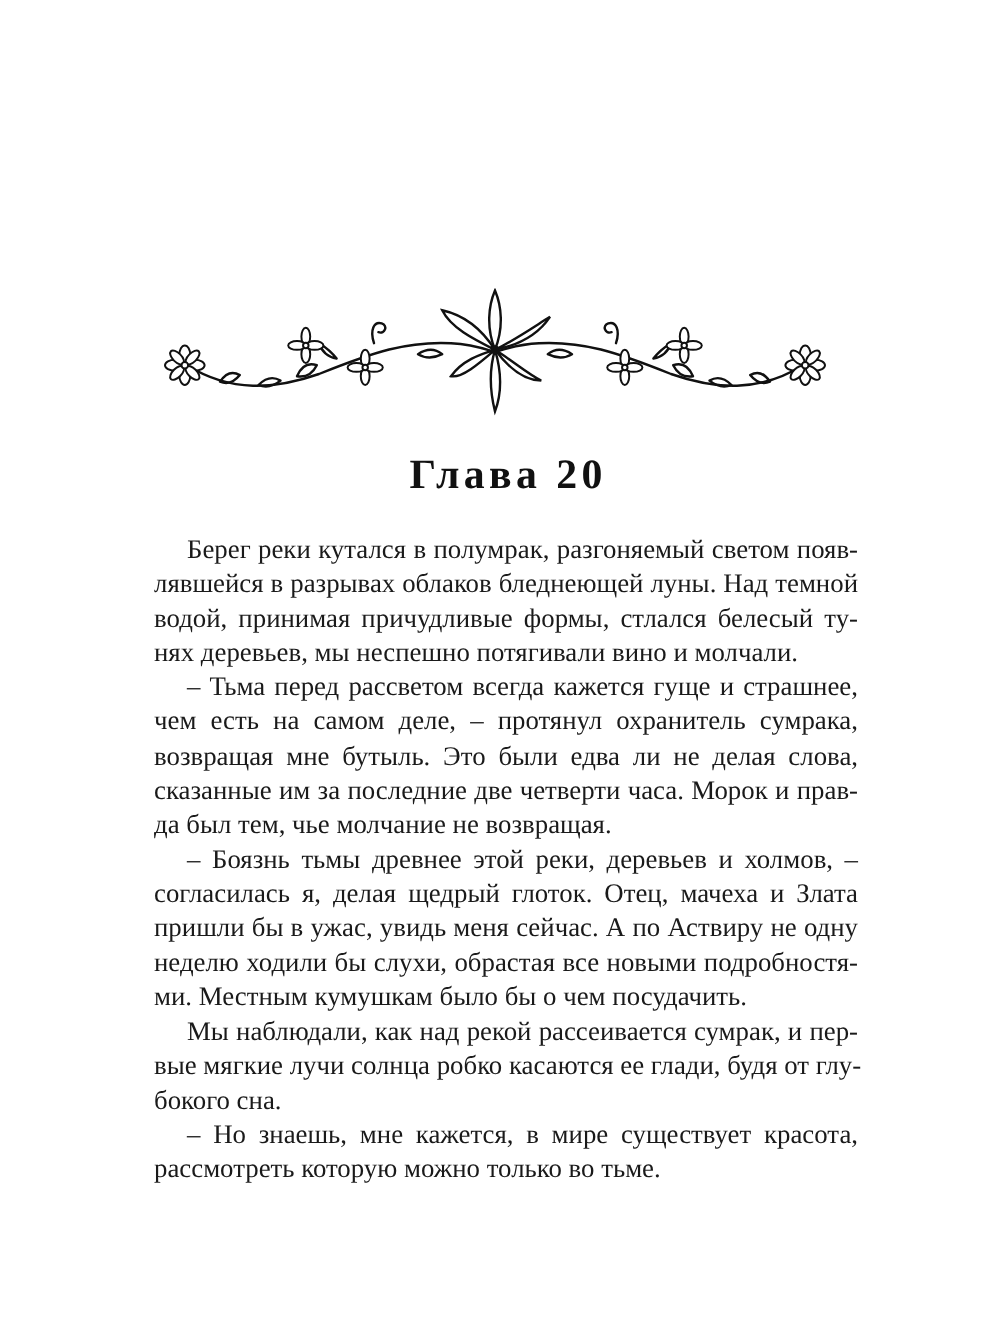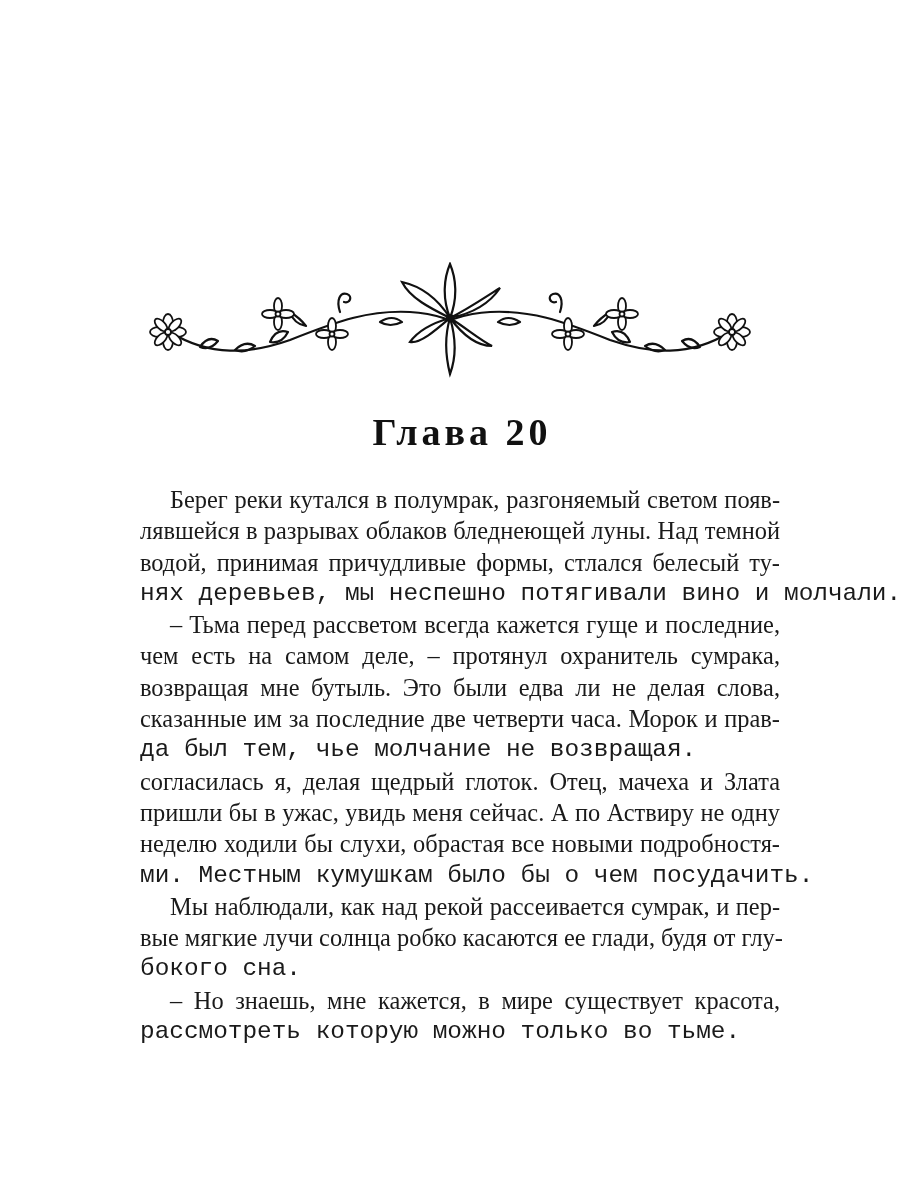--- a/index.html
+++ b/index.html
@@ -9,21 +9,21 @@
     position: absolute; left: 0; width: 900px; top: 410px; text-align: center;
     font-family: "Liberation Serif", "DejaVu Serif", serif; font-size: 38px; font-weight: bold;
     letter-spacing: 4px; color: #111; padding-left: 12px;
   }
   .body-text {
     position: absolute; left: 140px; top: 484px; width: 640px;
     font-family: "Liberation Serif", "DejaVu Serif", serif; font-size: 24.4px; line-height: 31.3px;
     color: #1a1a1a;
   }
   .line { display: block; white-space: nowrap; text-align: justify; text-align-last: justify; height: 31.3px; }
-  .line.last { text-align-last: left; font-family: Liberation Mono, monospace; }
+  .line.last { text-align-last: left; }
   .line.indent { padding-left: 30px; }
 </style>
 </head>
 <body>
 
 <svg class="ornament" viewBox="0 0 620 116" xmlns="http://www.w3.org/2000/svg">
   <g fill="none" stroke="#111" stroke-width="2.2" stroke-linecap="round" stroke-linejoin="round">
 
     <path d="M30 70 C70 95, 110 92, 150 78 C200 58, 230 48, 270 50 C290 51, 300 55, 310 58"></path>
 
@@ -109,25 +109,26 @@
   </g>
 </svg>
 
 <div class="chapter-title">Глава 20</div>
 
 <div class="body-text" id="body">
     <span class="line indent">Берег реки кутался в полумрак, разгоняемый светом появ-</span>
     <span class="line">лявшейся в разрывах облаков бледнеющей луны. Над темной</span>
     <span class="line">водой, принимая причудливые формы, стлался белесый ту-</span>
     <span class="line last">нях деревьев, мы неспешно потягивали вино и молчали.</span>
-    <span class="line indent">– Тьма перед рассветом всегда кажется гуще и последние,</span>
+    <span class="line indent">– Тьма перед рассветом всегда кажется гуще и страшнее,</span>
     <span class="line">чем есть на самом деле, – протянул охранитель сумрака,</span>
     <span class="line">возвращая мне бутыль. Это были едва ли не делая слова,</span>
     <span class="line">сказанные им за последние две четверти часа. Морок и прав-</span>
     <span class="line last">да был тем, чье молчание не возвращая.</span>
+    <span class="line indent">– Боязнь тьмы древнее этой реки, деревьев и холмов, –</span>
     <span class="line">согласилась я, делая щедрый глоток. Отец, мачеха и Злата</span>
     <span class="line">пришли бы в ужас, увидь меня сейчас. А по Аствиру не одну</span>
     <span class="line">неделю ходили бы слухи, обрастая все новыми подробностя-</span>
     <span class="line last">ми. Местным кумушкам было бы о чем посудачить.</span>
     <span class="line indent">Мы наблюдали, как над рекой рассеивается сумрак, и пер-</span>
     <span class="line">вые мягкие лучи солнца робко касаются ее глади, будя от глу-</span>
     <span class="line last">бокого сна.</span>
     <span class="line indent">– Но знаешь, мне кажется, в мире существует красота,</span>
     <span class="line last">рассмотреть которую можно только во тьме.</span>
   </div>

